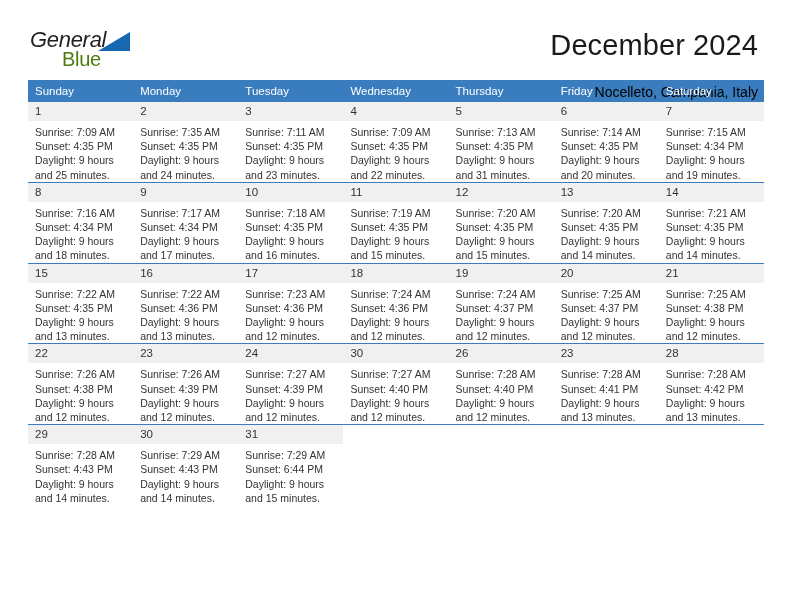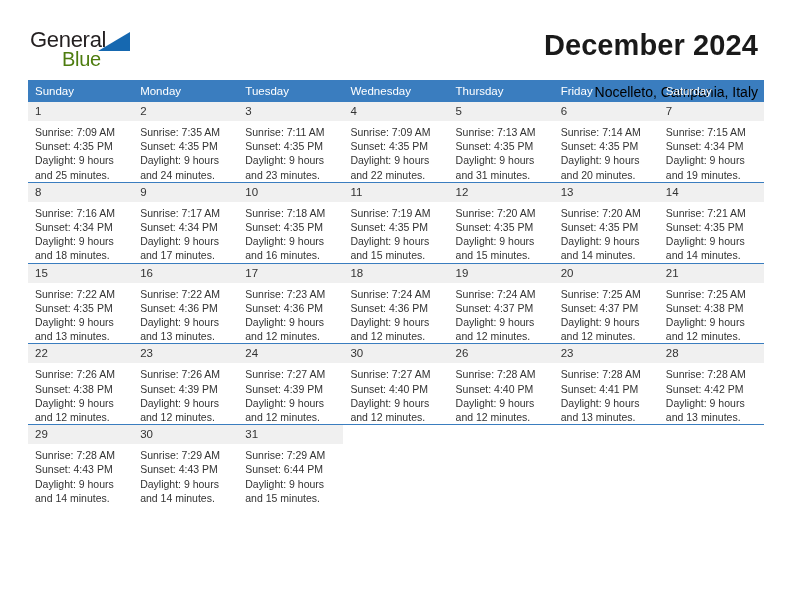--- a/index.html
+++ b/index.html
@@ -39,20 +39,21 @@
     flex: 0 0 auto;
   }
   .brand-general {
     position: absolute;
     left: 0;
     top: 0;
     font-size: 22px;
     letter-spacing: -0.3px;
     color: #231f20;
     line-height: 24px;
+    font-style: italic;
   }
   .brand-blue {
     position: absolute;
     left: 32px;
     top: 19px;
     font-size: 20px;
     letter-spacing: -0.3px;
     color: #4d7c0f;
     line-height: 24px;
   }
@@ -67,21 +68,21 @@
     transform: scaleY(-1) scaleX(-1);
   }
 
   .title-block {
     text-align: right;
     flex: 0 0 auto;
     padding-top: 0px;
   }
   .cal-title {
     font-size: 29px;
-    font-weight: bold;
+    font-weight: normal;
     color: #1a1a1a;
     line-height: 34px;
     letter-spacing: 0.1px;
   }
   .cal-subtitle {
     font-size: 14px;
     color: #000000;
     line-height: 22px;
     margin-top: 19px;
   }

